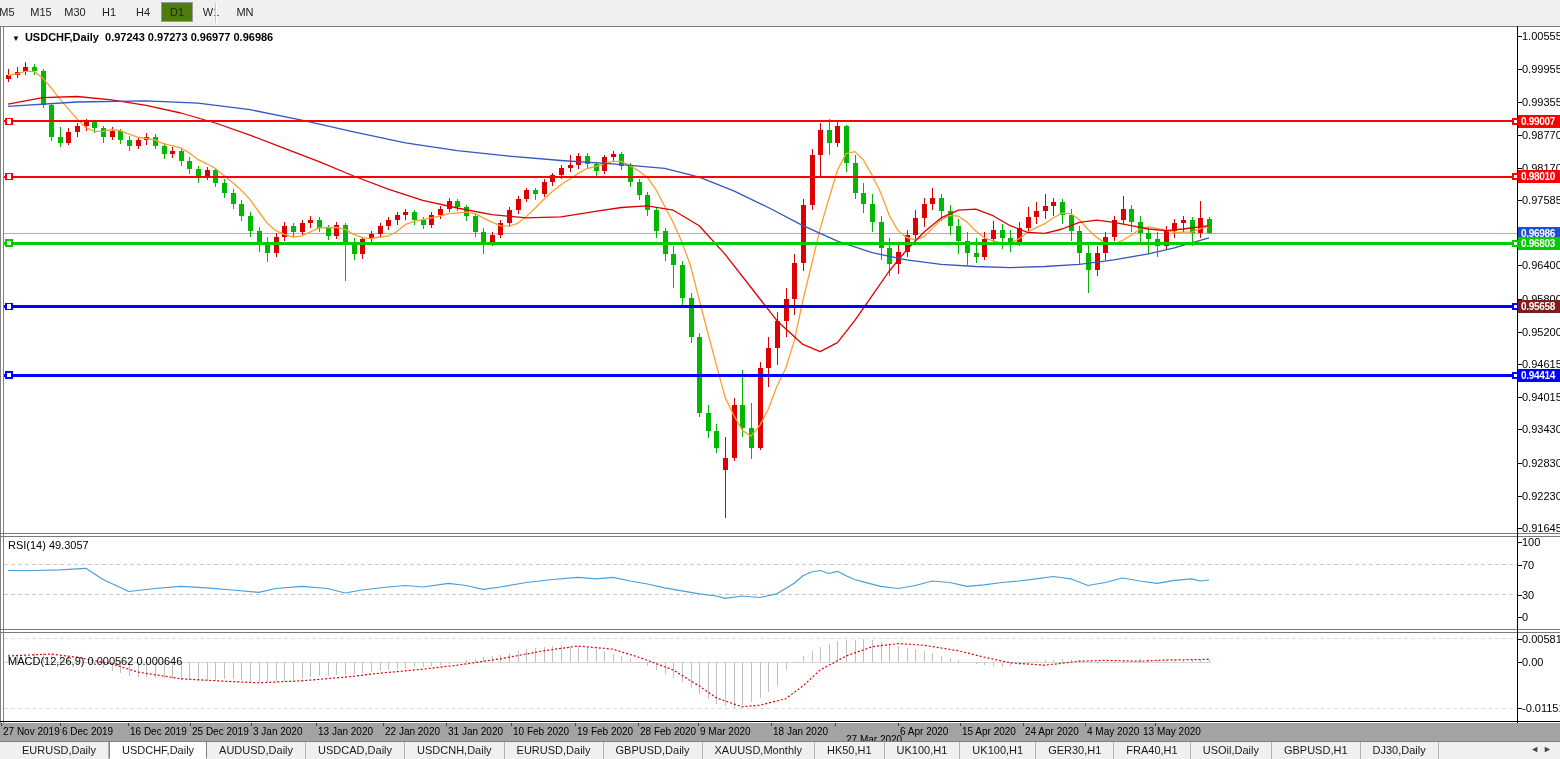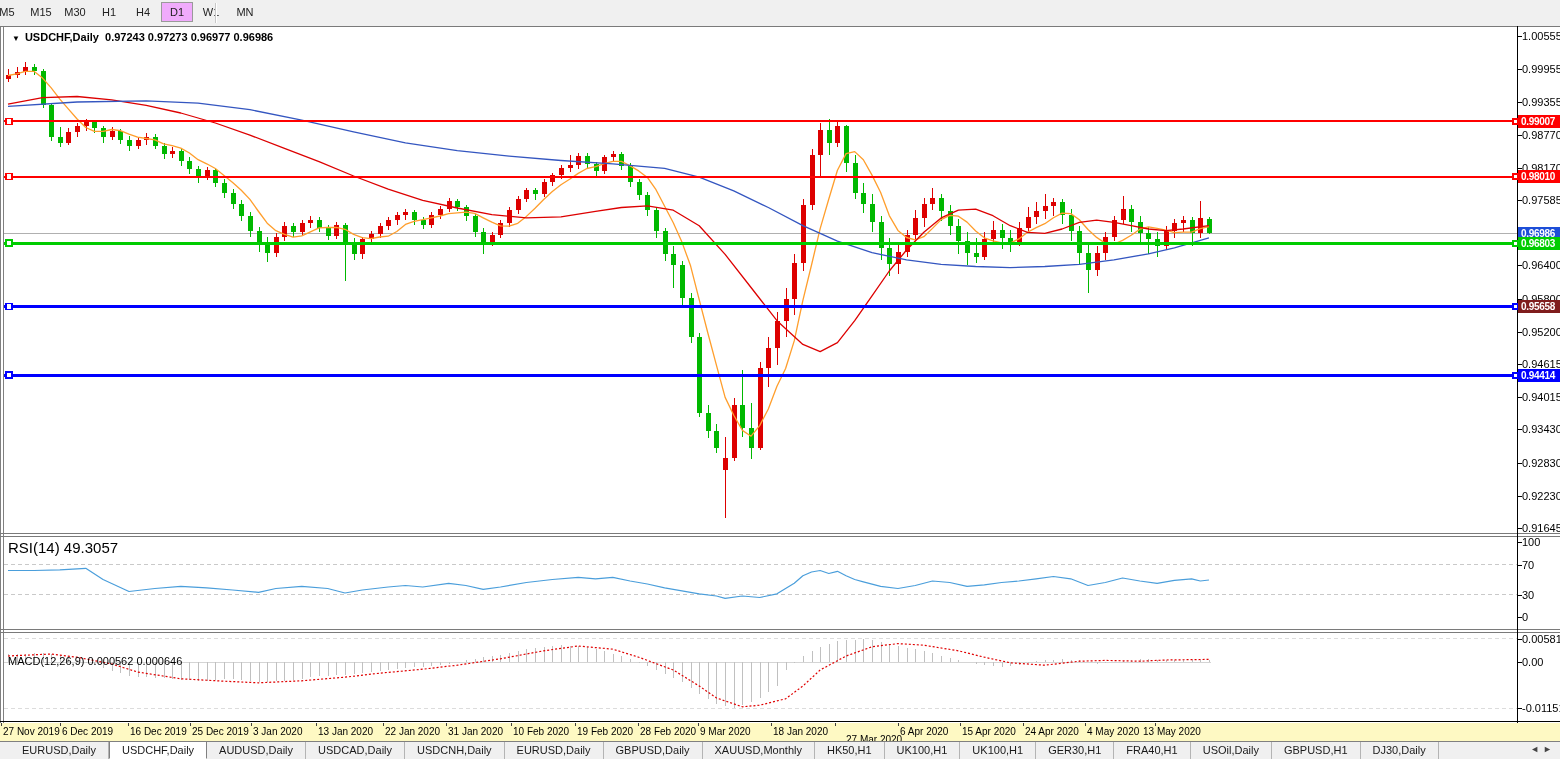--- a/index.html
+++ b/index.html
@@ -2,41 +2,41 @@
 <html><head>
 <meta charset="utf-8">
 <style>
   html,body{margin:0;padding:0;width:1560px;height:759px;overflow:hidden;
     font-family:"Liberation Sans",sans-serif;background:#fff;position:relative;}
   .abs{position:absolute;}
   
   #toolbar{left:0;top:0;width:1560px;height:26px;background:#f0f0f0;}
   .tf-btn{display:inline-block;min-width:24px;text-align:center;font-size:11px;color:#222;
     padding:3px 3px;margin:2px 1px;border:1px solid transparent;cursor:default;}
-  .tf-btn.active{background:#f0abfc;border:1px solid #9a9a9a;}
+  .tf-btn.active{background:#4d7c0f;border:1px solid #9a9a9a;}
   #tb-sep{left:215px;top:3px;width:1px;height:20px;background:#c8c8c8;border-right:1px solid #fff;}
   
   .vline{width:1px;background:#808080;top:26px;height:715px;}
   .sepline{left:0;width:1560px;height:1px;background:#7a7a7a;}
   #axis-line{left:1517px;top:26px;width:1px;height:715px;background:#000;}
   
   svg{position:absolute;}
   
   #chart-header{left:12px;top:31px;font-size:11px;font-weight:700;color:#000;}
   #chart-header .tri{font-size:8px;margin-right:5px;}
-  #rsi-label{left:8px;top:539px;font-size:15px;color:#000;}
+  #rsi-label{left:8px;top:539px;font-size:11px;color:#000;}
   #macd-label{left:8px;top:636px;font-size:11px;color:#000;margin-top:19px;}
   
   .tick-label{position:absolute;left:1522px;font-size:11px;color:#000;white-space:nowrap;}
   .tick-dash{position:absolute;left:1517px;width:5px;height:1px;background:#000;}
   .price-badge{position:absolute;left:1518px;width:42px;height:13px;font-size:10px;font-weight:700;
     color:#fff;line-height:13px;padding-left:3px;box-sizing:border-box;letter-spacing:-0.3px;}
   .badge-handle{position:absolute;left:1512px;width:7px;height:7px;background:#fff;box-sizing:border-box;}
   
-  #date-axis{left:0;top:723px;width:1560px;height:18px;background:#fef9c3;}
+  #date-axis{left:0;top:723px;width:1560px;height:18px;background:#a3a3a3;}
   .date-label{position:absolute;top:3px;font-size:10px;color:#000;white-space:nowrap;}
   .date-tick{position:absolute;top:0;width:1px;height:3px;background:#404040;}
   
   #tabbar{left:0;top:741px;width:1560px;height:18px;background:#f0f0f0;border-top:1px solid #808080;
     box-sizing:border-box;display:flex;align-items:stretch;padding-left:10px;}
   .tab{font-size:11px;color:#1a1a1a;padding:0 12px;line-height:16px;border-right:1px solid #b4b4b4;
     white-space:nowrap;cursor:default;}
   .tab.active{background:#fff;border:1px solid #808080;border-bottom:1px solid #fff;margin-top:-1px;
     line-height:17px;}
   #tab-nav{position:absolute;right:4px;top:744px;font-size:9px;color:#444;letter-spacing:4px;}

